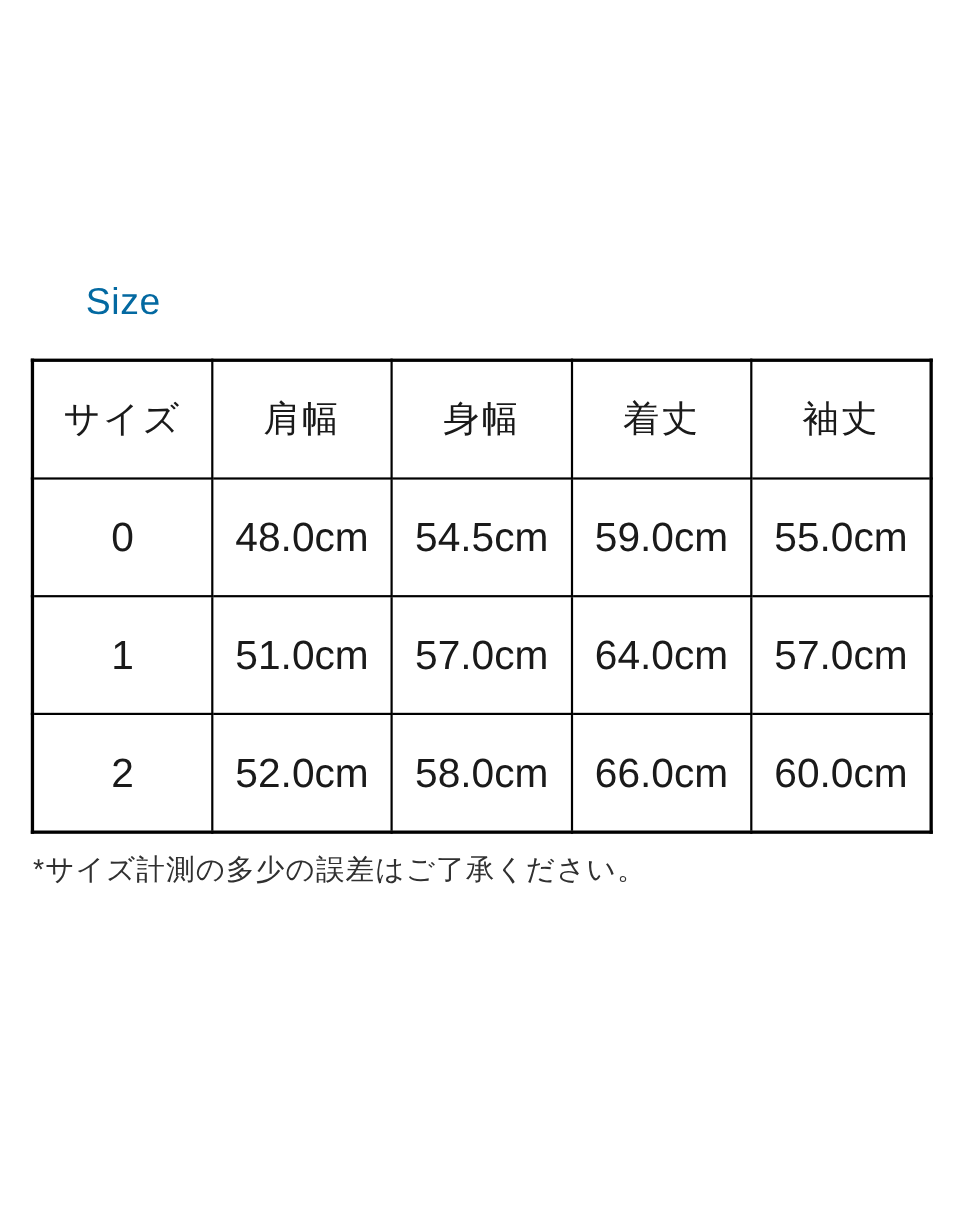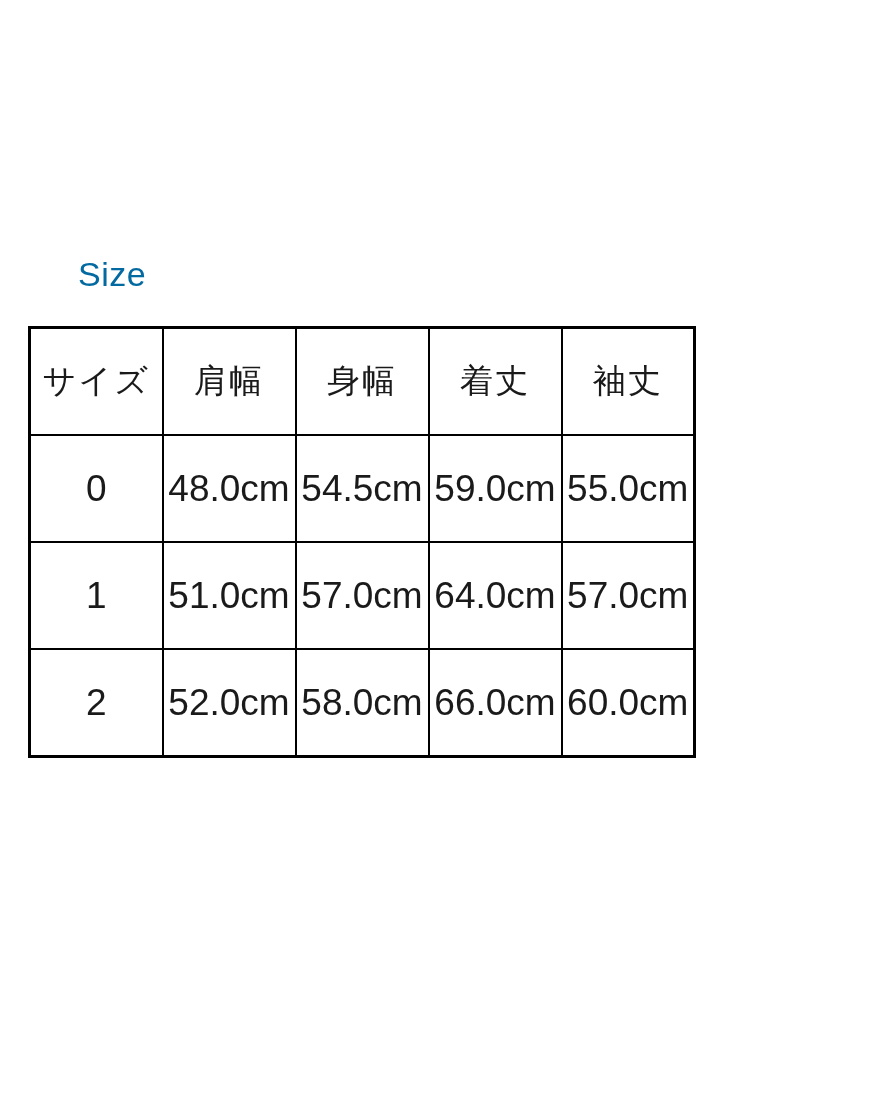--- a/index.html
+++ b/index.html
@@ -22,21 +22,21 @@
     top: 254px;
     font-size: 34px;
     line-height: 1.2;
     color: #0369a1;
     letter-spacing: 0.5px;
   }
   .size-table {
     position: absolute;
     left: 28px;
     top: 326px;
-    width: 668px;
+    width: 820px;
     border-collapse: collapse;
     table-layout: fixed;
     border: 3px solid #000000;
   }
   .size-table th,
   .size-table td {
     border: 2px solid #000000;
     height: 105px;
     text-align: center;
     vertical-align: middle;
@@ -98,14 +98,15 @@
       <tr>
         <td>2</td>
         <td>52.0cm</td>
         <td>58.0cm</td>
         <td>66.0cm</td>
         <td>60.0cm</td>
       </tr>
     </tbody>
   </table>
 
+  <div class="note">*サイズ計測の多少の誤差はご了承ください。</div>
 
 </div>
 
 </body></html>

